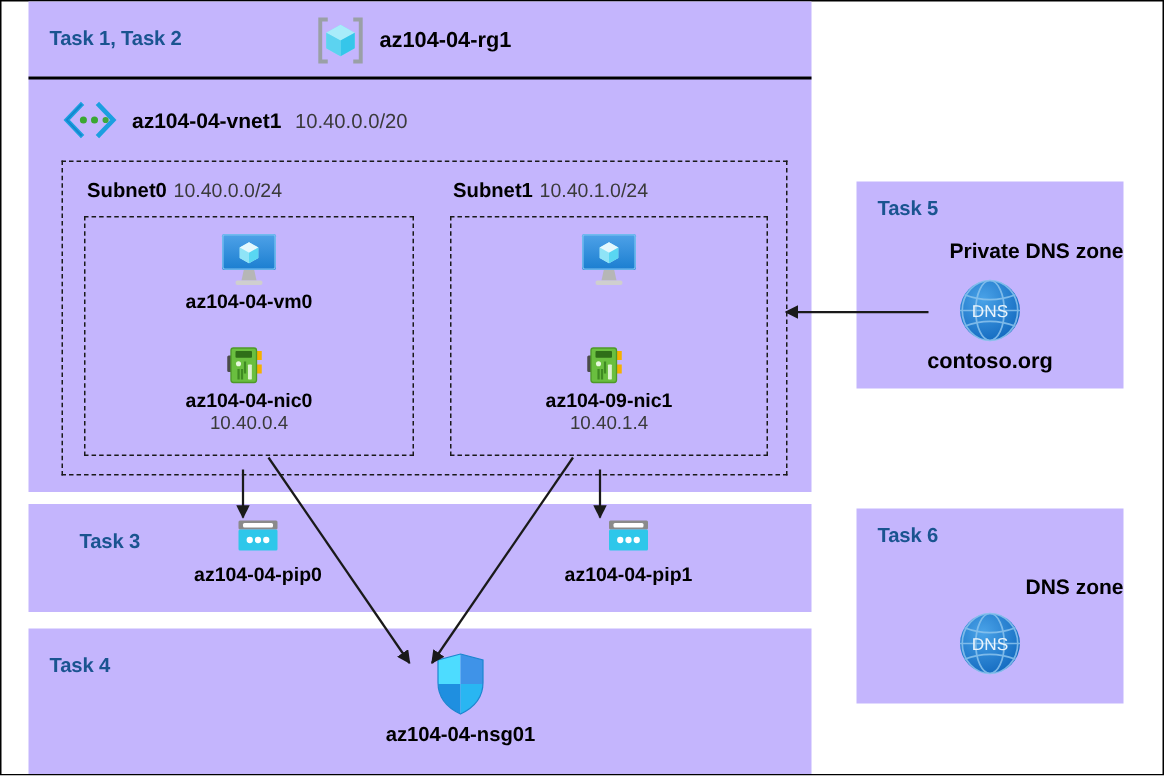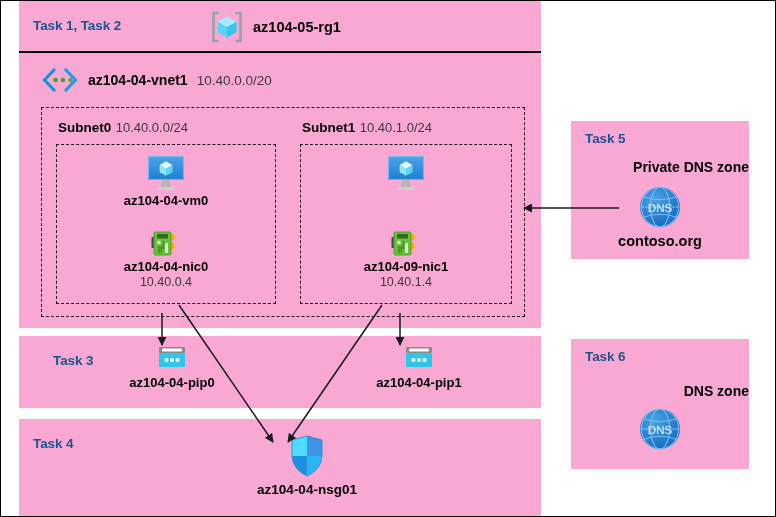--- a/index.html
+++ b/index.html
@@ -10,21 +10,21 @@
     overflow: hidden;
   }
   #root {
     position: relative;
     width: 776px; height: 517px;
     background: #ffffff;
     border: 1px solid #000000;
   }
 
   
-  .panel { position: absolute; background: #f9a8d4; }
+  .panel { position: absolute; background: #c4b5fd; }
   .task-label {
     position: absolute;
     color: #1a5490;
     font-weight: bold;
     font-size: 13.5px;
     letter-spacing: -0.1px;
     white-space: nowrap;
   }
 
   
@@ -122,21 +122,21 @@
 
           <path d="M9.5 4 L4.5 4 L4.5 32 L9.5 32" fill="none" stroke="#9aa0a6" stroke-width="2.6"></path>
           <path d="M26.5 4 L31.5 4 L31.5 32 L26.5 32" fill="none" stroke="#9aa0a6" stroke-width="2.6"></path>
 
           <polygon points="18,7.5 27.5,12.8 27.5,23.2 18,28.5 8.5,23.2 8.5,12.8" fill="#7fe0f5"></polygon>
           <polygon points="18,7.5 27.5,12.8 18,18 8.5,12.8" fill="#a8ecfa"></polygon>
           <polygon points="18,18 27.5,12.8 27.5,23.2 18,28.5" fill="#35c6ea"></polygon>
           <polygon points="18,18 8.5,12.8 8.5,23.2 18,28.5" fill="#5cd3f0"></polygon>
         </svg>
       </span>
-      <span id="rg-name">az104-05-rg1</span>
+      <span id="rg-name">az104-04-rg1</span>
     </div>
   </div>
 
   <div class="panel" id="vnet-panel">
 
     <div id="vnet-row">
       <span class="icon-inline">
         <svg width="38" height="26" viewBox="0 0 38 26">
           <path d="M13 3 L3.5 13 L13 23" fill="none" stroke="#1c9fe0" stroke-width="3.1" stroke-linecap="square"></path>
           <path d="M25 3 L34.5 13 L25 23" fill="none" stroke="#1c9fe0" stroke-width="3.1" stroke-linecap="square"></path>

